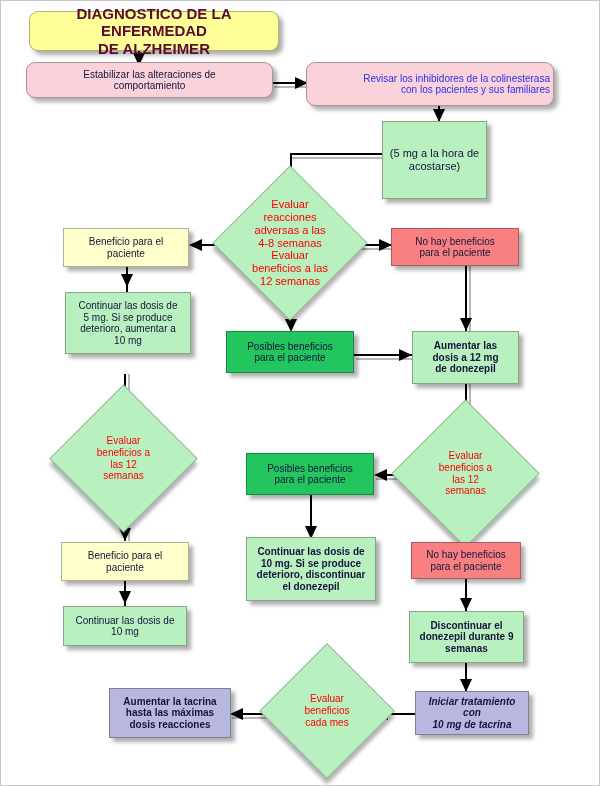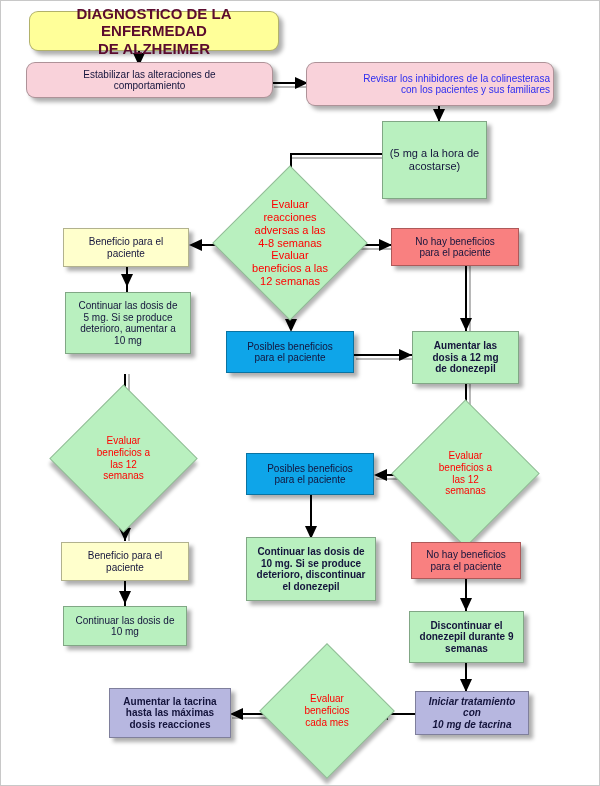--- a/index.html
+++ b/index.html
@@ -42,21 +42,21 @@
   }
   .rounded {
     border-radius: 9px;
   }
   
   .fill-yellow   { background: #ffff99; }
   .fill-cream    { background: #ffffcc; }
   .fill-pink     { background: #f9d2da; }
   .fill-green    { background: #b9f0bf; }
   .fill-red      { background: #f98080; }
-  .fill-orange   { background: #0ea5e9; justify-content: center; }
+  .fill-orange   { background: #22c55e; justify-content: center; }
   .fill-purple   { background: #b7b7e0; }
   
   .tc-maroon { color: #5b0b2e; }
   .tc-dark   { color: #14143c; }
   .tc-blue   { color: #2d2df0; text-align: right; }
   .tc-red    { color: #ff0000; }
   .b { font-weight: bold; }
   .sz11 { font-size: 15px; }
   .sz10 { font-size: 10px; }
   .sz9  { font-size: 11px; }

